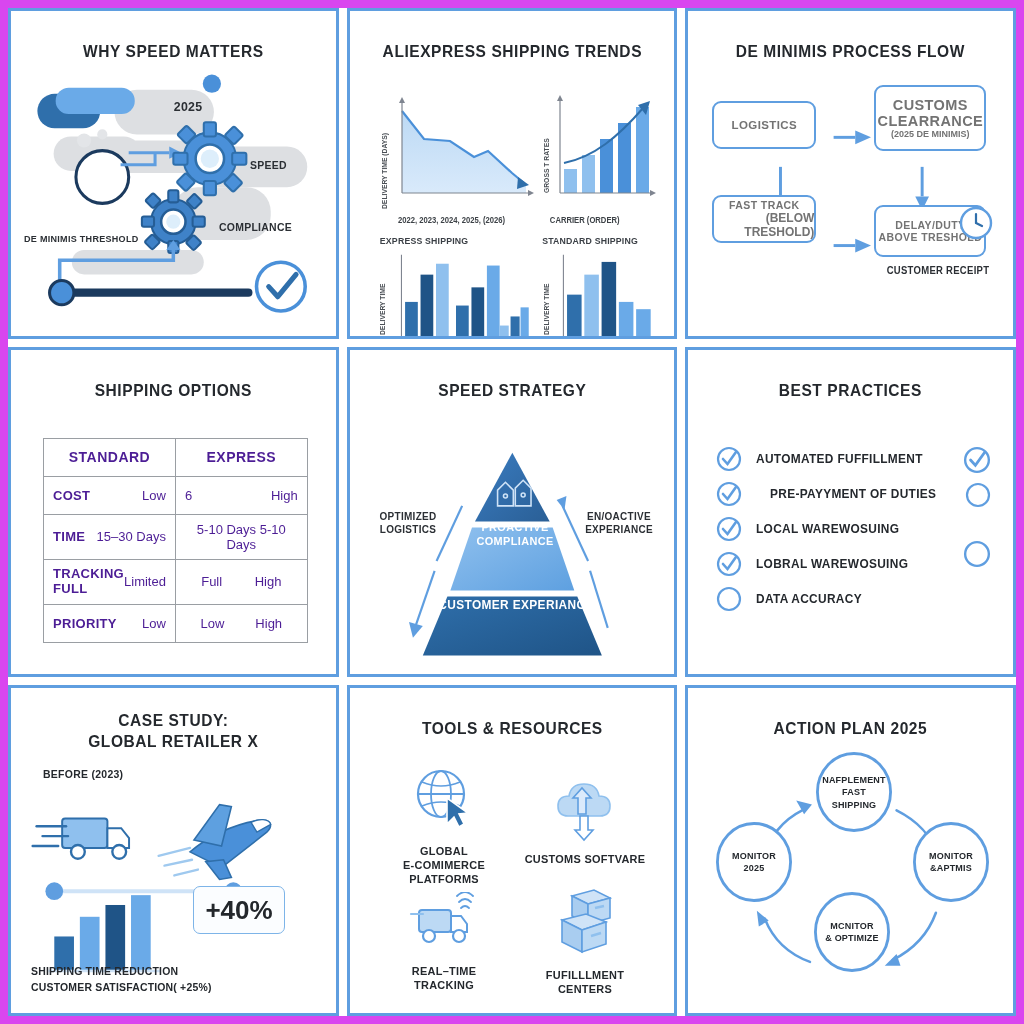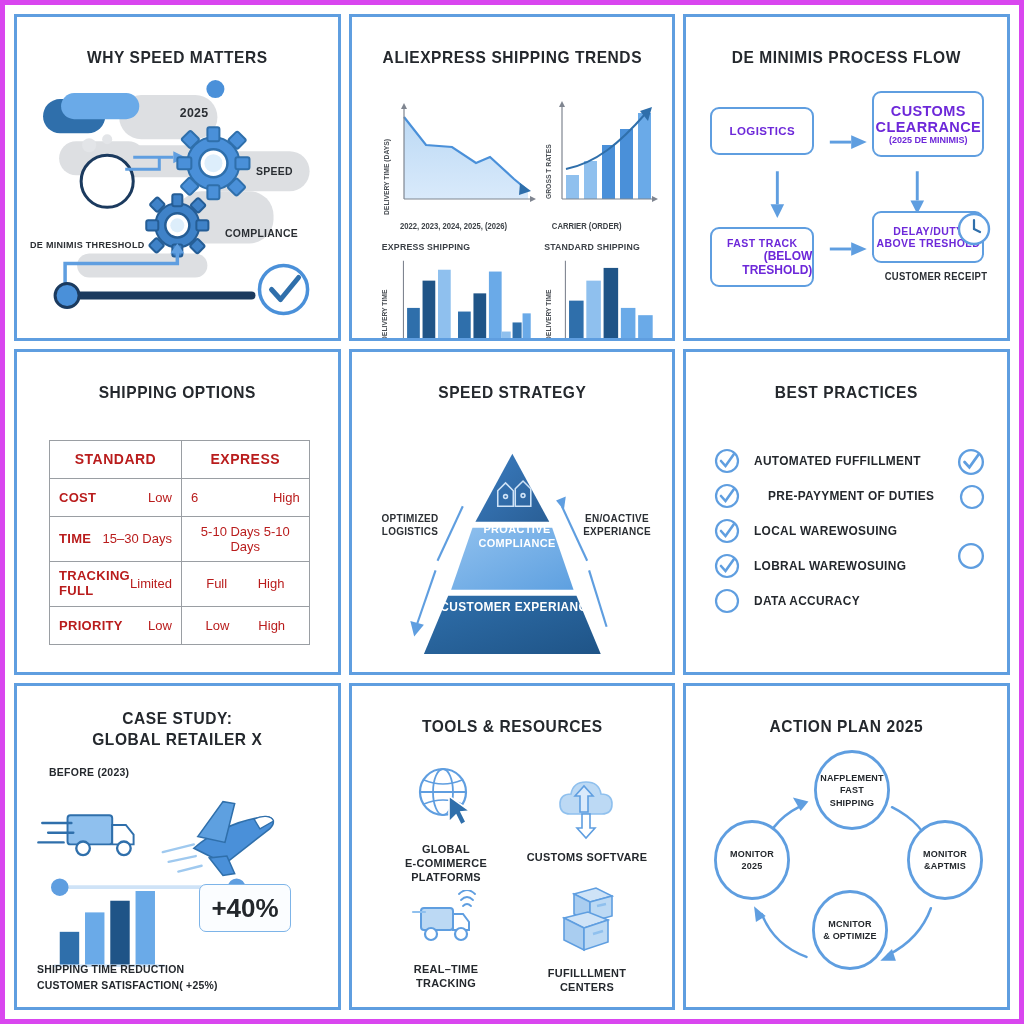--- a/index.html
+++ b/index.html
@@ -6,22 +6,21 @@
   html, body {
     width: 1024px; height: 1024px;
     background: #ffffff;
     font-family: "Liberation Sans", sans-serif;
     overflow: hidden;
   }
   #poster {
     position: relative;
     width: 1024px; height: 1024px;
     background: #ffffff;
-    border: 5px solid #d946ef;
-    padding: 9px;
+    border: 8px solid #d946ef;
   }
   .grid {
     width: 100%; height: 100%;
     display: grid;
     grid-template-columns: repeat(3, 1fr);
     grid-template-rows: repeat(3, 1fr);
     gap: 8px;
   }
   .panel {
     position: relative;
@@ -63,41 +62,41 @@
   .ticklabel {
     position: absolute; font-weight: bold; font-size: 8.5px;
     color: #3d4247; white-space: nowrap; transform: scaleX(0.9);
   }
 
   
   .fbox {
     position: absolute; border: 2.2px solid #5f9ee0; border-radius: 9px;
     background: #fff; display: flex; flex-direction: column;
     align-items: center; justify-content: center; text-align: center;
-    color: #6d28d9;
+    color: #737373;
   }
   .fbox .l1 { font-weight: bold; letter-spacing: .4px; }
   .fbox .l2 { font-weight: bold; text-align: right; }
   .fcaption {
     position: absolute; font-weight: bold; font-size: 10px;
     color: #2b2f34; letter-spacing: .3px; white-space: nowrap;
     transform: scaleX(0.95);
   }
 
   
   .tbl {
     position: absolute; left: 32px; right: 28px; top: 36px;
     border: 1.4px solid #8d9196; border-collapse: collapse;
     background: #fff;
   }
   .tbl td {
     border: 1.2px solid #9a9ea3;
     padding: 7px 9px;
     font-size: 13px;
-    color: #b91c1c;
+    color: #4c1d95;
     vertical-align: middle;
     height: 38px;
   }
   .tbl .hd { text-align: center; font-weight: bold; font-size: 14px; letter-spacing: .5px; }
   .rowkey { font-weight: bold; letter-spacing: .3px; }
   .cellsplit { display: flex; justify-content: space-between; align-items: center; gap: 0; }
   .cellsplit .a { font-weight: bold; }
   .cellsplit .b { font-weight: normal; }
   .cellmid { text-align: center; }
 
@@ -336,21 +335,21 @@
       <div class="fbox" style="left:24px; top:38px; width:104px; height:48px;">
         <div class="l1" style="font-size:11.5px;">LOGISTICS</div>
       </div>
 
       <div class="fbox" style="left:186px; top:22px; width:112px; height:66px;">
         <div class="l1" style="font-size:14.5px;">CUSTOMS</div>
         <div class="l1" style="font-size:14.5px;">CLEARRANCE</div>
         <div class="l2" style="font-size:9px;">(2025 DE MINIMIS)</div>
       </div>
 
-      <div class="fbox" style="left:24px; top:158px; width:104px; height:60px;">
+      <div class="fbox" style="left:24px; top:132px; width:104px; height:48px;">
         <div class="l1" style="font-size:10.5px;">FAST TRACK</div>
         <div class="l2" style="font-size:12px;">(BELOW TRESHOLD)</div>
       </div>
 
       <div class="fbox" style="left:186px; top:142px; width:112px; height:52px;">
         <div class="l1" style="font-size:10.5px;">DELAY/DUTY</div>
         <div class="l1" style="font-size:10.5px;">ABOVE TRESHOLD</div>
       </div>
 
       <svg style="position:absolute;left:268px;top:140px;width:40px;height:40px;" viewBox="0 0 40 40">

